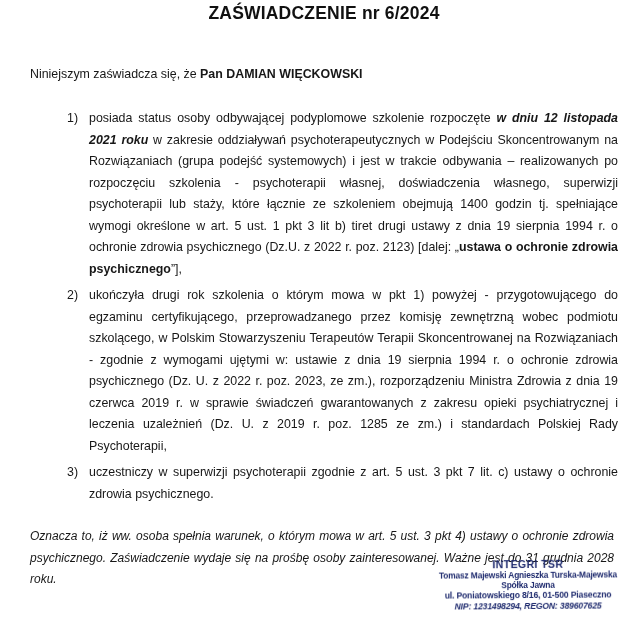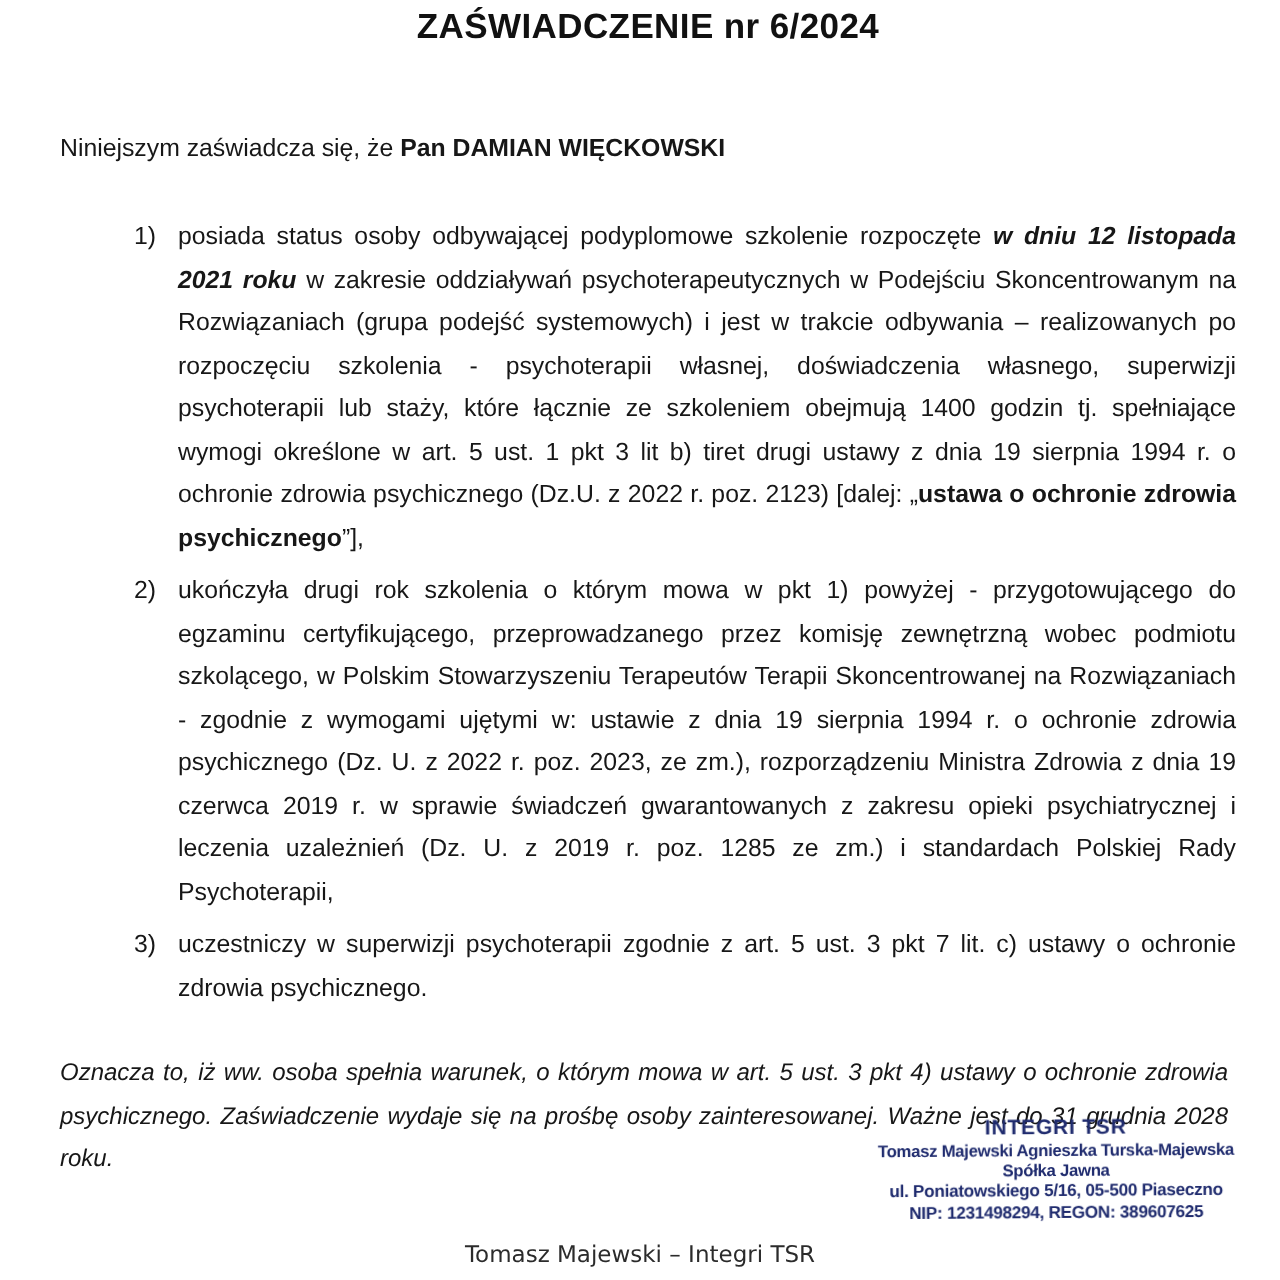--- a/index.html
+++ b/index.html
@@ -110,21 +110,21 @@
   .stamp-line {
     font-family: "Liberation Sans", sans-serif;
     font-weight: bold;
     letter-spacing: -0.15px;
     white-space: nowrap;
   }
   .stamp-name   { font-size: 10.5px; line-height: 12px; letter-spacing: 0.4px; }
   .stamp-owners { font-size: 8.4px;  line-height: 10px; }
   .stamp-form   { font-size: 8.4px;  line-height: 10px; }
   .stamp-addr   { font-size: 8.6px;  line-height: 10.5px; }
-  .stamp-ids    { font-size: 8.6px;  line-height: 10.5px; }
+  .stamp-ids    { font-size: 8.6px;  line-height: 10.5px; font-style: italic; }
 
   
   .footer {
     position: absolute;
     left: 0;
     right: 0;
     top: 620px;
     text-align: center;
     font-family: "DejaVu Sans", sans-serif;
     font-size: 11.5px;
@@ -161,19 +161,18 @@
     </li>
 
   </ol>
 
   <p class="closing">Oznacza to, iż ww. osoba spełnia warunek, o którym mowa w art. 5 ust. 3 pkt 4) ustawy o ochronie zdrowia psychicznego. Zaświadczenie wydaje się na prośbę osoby zainteresowanej. Ważne jest do 31 grudnia 2028 roku.</p>
 
   <div class="stamp" style="color: rgb(31, 43, 110);">
     <div class="stamp-line stamp-name">INTEGRI TSR</div>
     <div class="stamp-line stamp-owners">Tomasz Majewski Agnieszka Turska-Majewska</div>
     <div class="stamp-line stamp-form">Spółka Jawna</div>
-    <div class="stamp-line stamp-addr">ul. Poniatowskiego  5/16, 05-500 Piaseczno</div>
+    <div class="stamp-line stamp-addr">ul. Poniatowskiego  8/16, 01-500 Piaseczno</div>
     <div class="stamp-line stamp-ids">NIP: 1231498294, REGON: 389607625</div>
   </div>
 
-  <div class="footer">Tomasz Majewski – Integri TSR</div>
 
 </div>
 
 </body></html>

